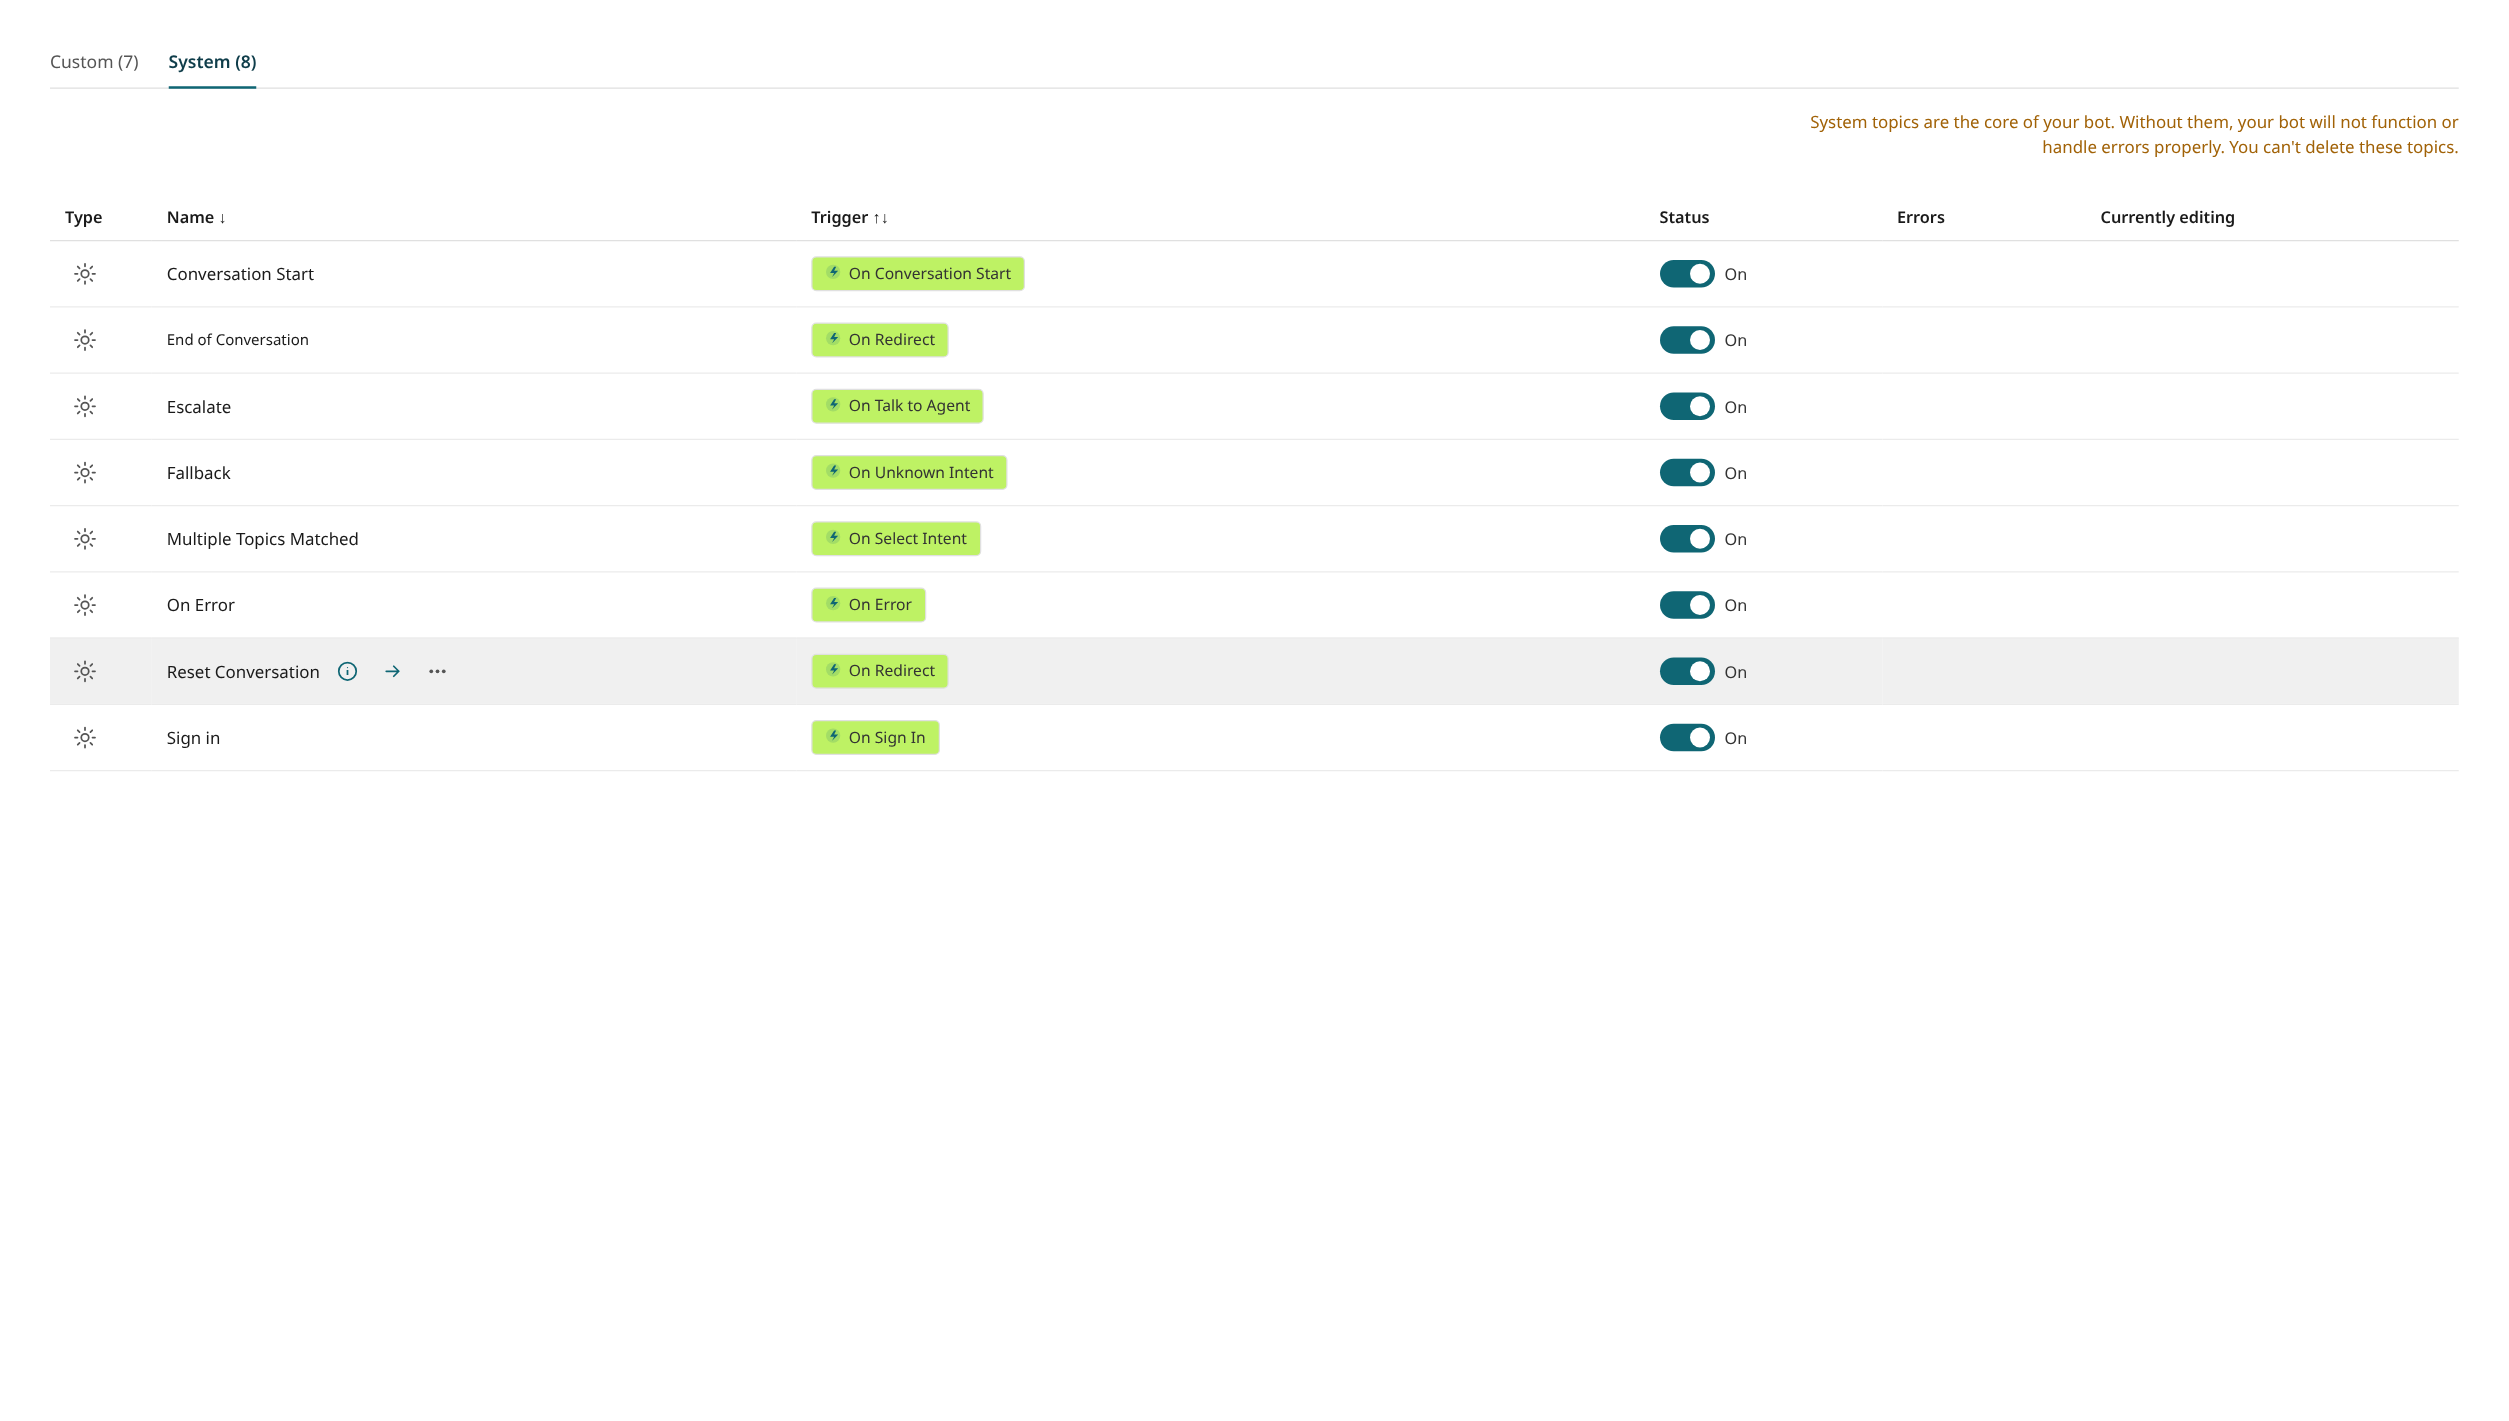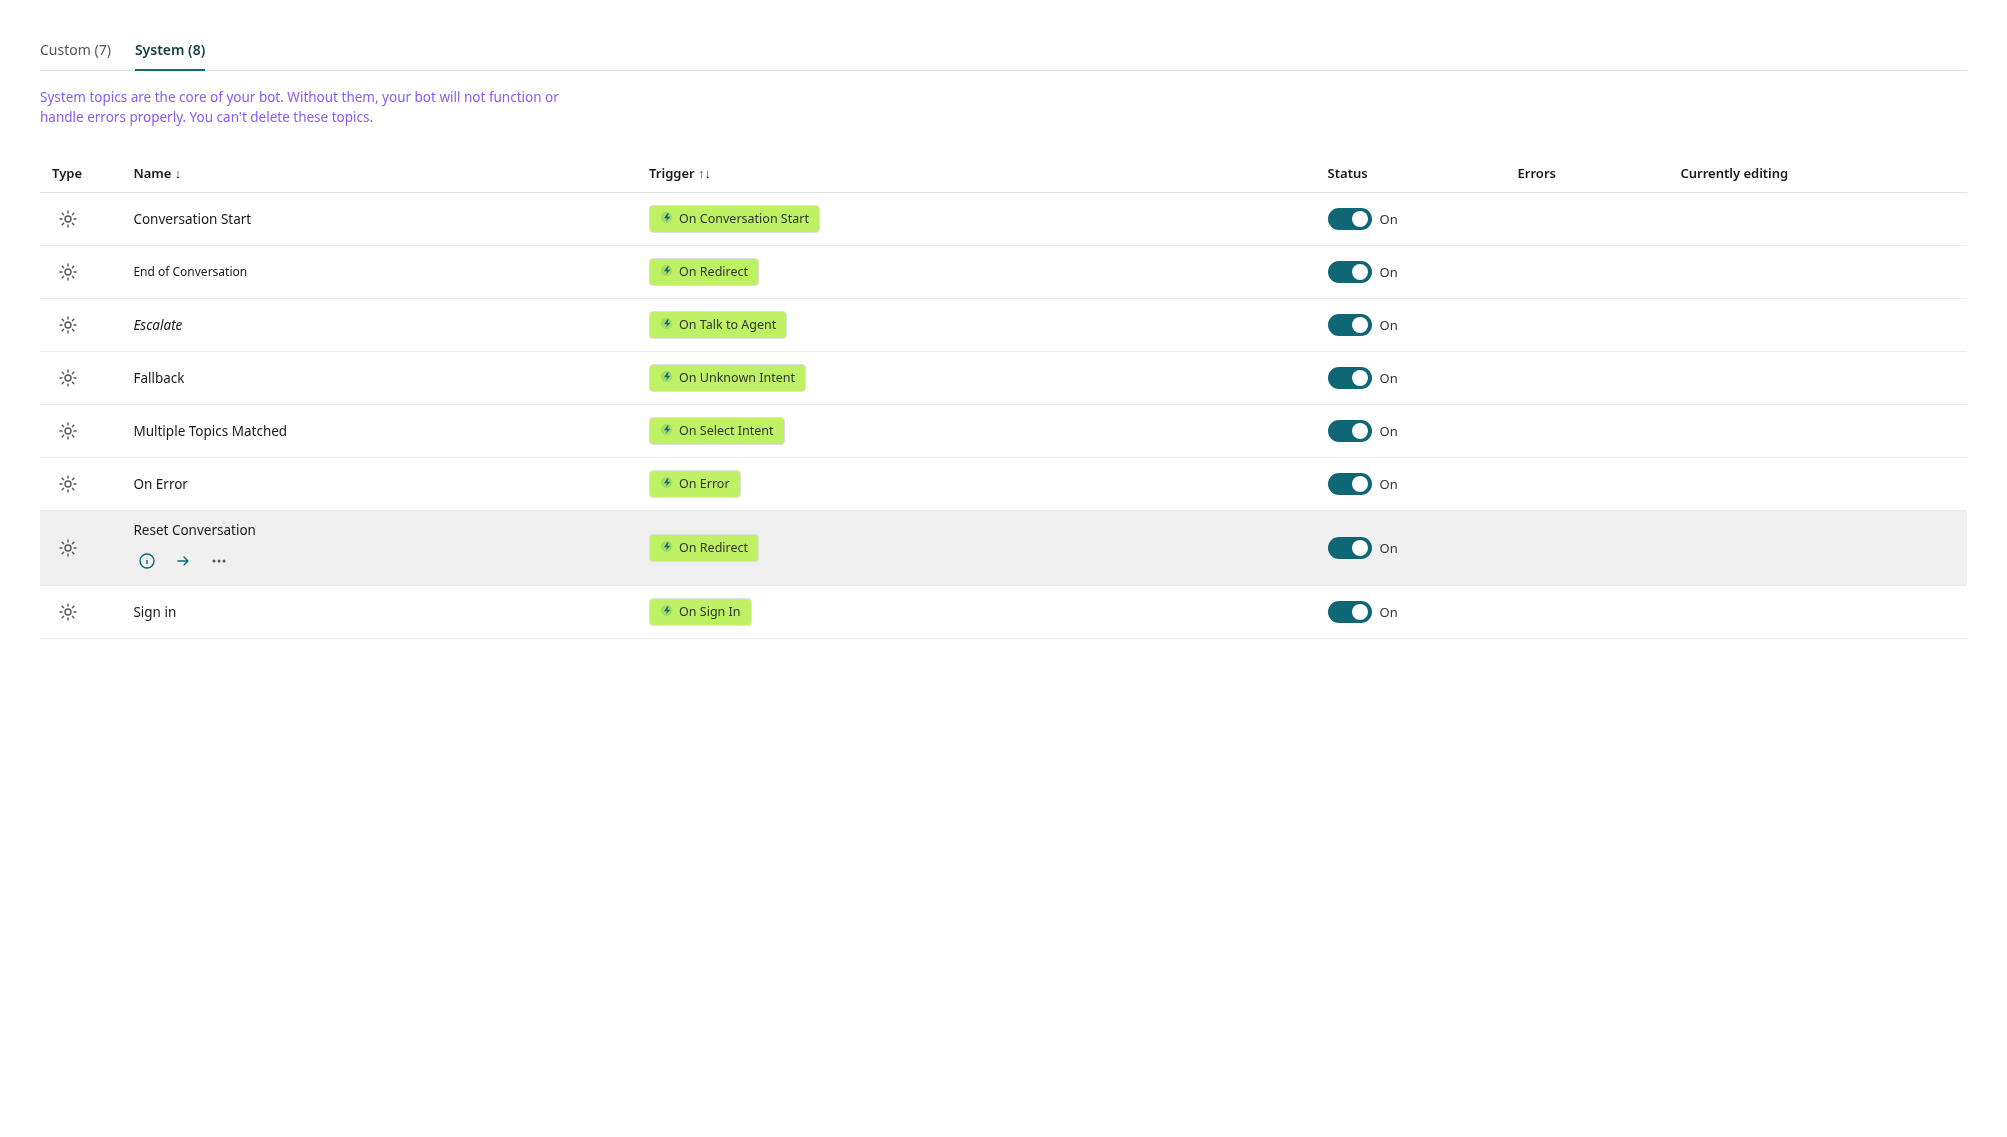--- a/index.html
+++ b/index.html
@@ -57,23 +57,24 @@
     }
 
     .tab.active {
       color: #0f3d4a;
       border-bottom: 2px solid #0f6674;
       font-weight: 600;
     }
 
     .description {
       font-size: 13.5px;
-      color: #8b5cf6;
+      color: #a16207;
       line-height: 1.5;
       margin-bottom: 28px;
+      text-align: right;
     }
 
     .table {
       width: 100%;
       border-collapse: collapse;
     }
 
     .table th {
       text-align: left;
       font-weight: 600;
@@ -317,21 +318,21 @@
         <tr>
     <td class="col-type">
       <div class="type-icon">
               <svg viewBox="0 0 20 20" fill="none" stroke="#555" stroke-width="1.4" xmlns="http://www.w3.org/2000/svg">
     <circle cx="10" cy="10" r="3"></circle>
     <path d="M10 2v2M10 16v2M2 10h2M16 10h2M4.22 4.22l1.42 1.42M14.36 14.36l1.42 1.42M4.22 15.78l1.42-1.42M14.36 5.64l1.42-1.42" stroke-linecap="round"></path>
   </svg>
             </div>
     </td>
     <td class="col-name">
-      <div style="display:flex;align-items:center;gap:8px;font-style:italic;">
+      <div style="display:flex;align-items:center;gap:8px;">
         <span style="font-size:13.5px;color:#1a1a1a;">Escalate</span>
 
       </div>
     </td>
     <td class="col-trigger">
       <span class="trigger-badge">
         <span class="trigger-icon"><svg viewBox="0 0 16 16" fill="#0f6674" xmlns="http://www.w3.org/2000/svg" width="13" height="13">
     <circle cx="8" cy="8" r="7" fill="#0f6674" opacity="0.15"></circle>
     <path d="M9 3L5 9h4l-2 4 6-6H9l2-4z" fill="#0f6674"></path>
   </svg></span>
@@ -481,21 +482,21 @@
         <tr class="highlighted">
     <td class="col-type">
       <div class="type-icon">
               <svg viewBox="0 0 20 20" fill="none" stroke="#555" stroke-width="1.4" xmlns="http://www.w3.org/2000/svg">
     <circle cx="10" cy="10" r="3"></circle>
     <path d="M10 2v2M10 16v2M2 10h2M16 10h2M4.22 4.22l1.42 1.42M14.36 14.36l1.42 1.42M4.22 15.78l1.42-1.42M14.36 5.64l1.42-1.42" stroke-linecap="round"></path>
   </svg>
             </div>
     </td>
     <td class="col-name">
-      <div style="display:flex;gap:8px;flex-direction:column;">
+      <div style="display:flex;align-items:center;gap:8px;">
         <span style="font-size:13.5px;color:#1a1a1a;">Reset Conversation</span>
         <div class="row-actions">
                 <button class="action-btn" title="Info">
     <svg width="16" height="16" viewBox="0 0 16 16" fill="none" stroke="#0f6674" stroke-width="1.4" xmlns="http://www.w3.org/2000/svg">
       <circle cx="8" cy="8" r="7"></circle>
       <line x1="8" y1="7" x2="8" y2="11"></line>
       <circle cx="8" cy="5" r="0.5" fill="#0f6674" stroke="none"></circle>
     </svg>
   </button>
                 <button class="action-btn" title="Redirect">

